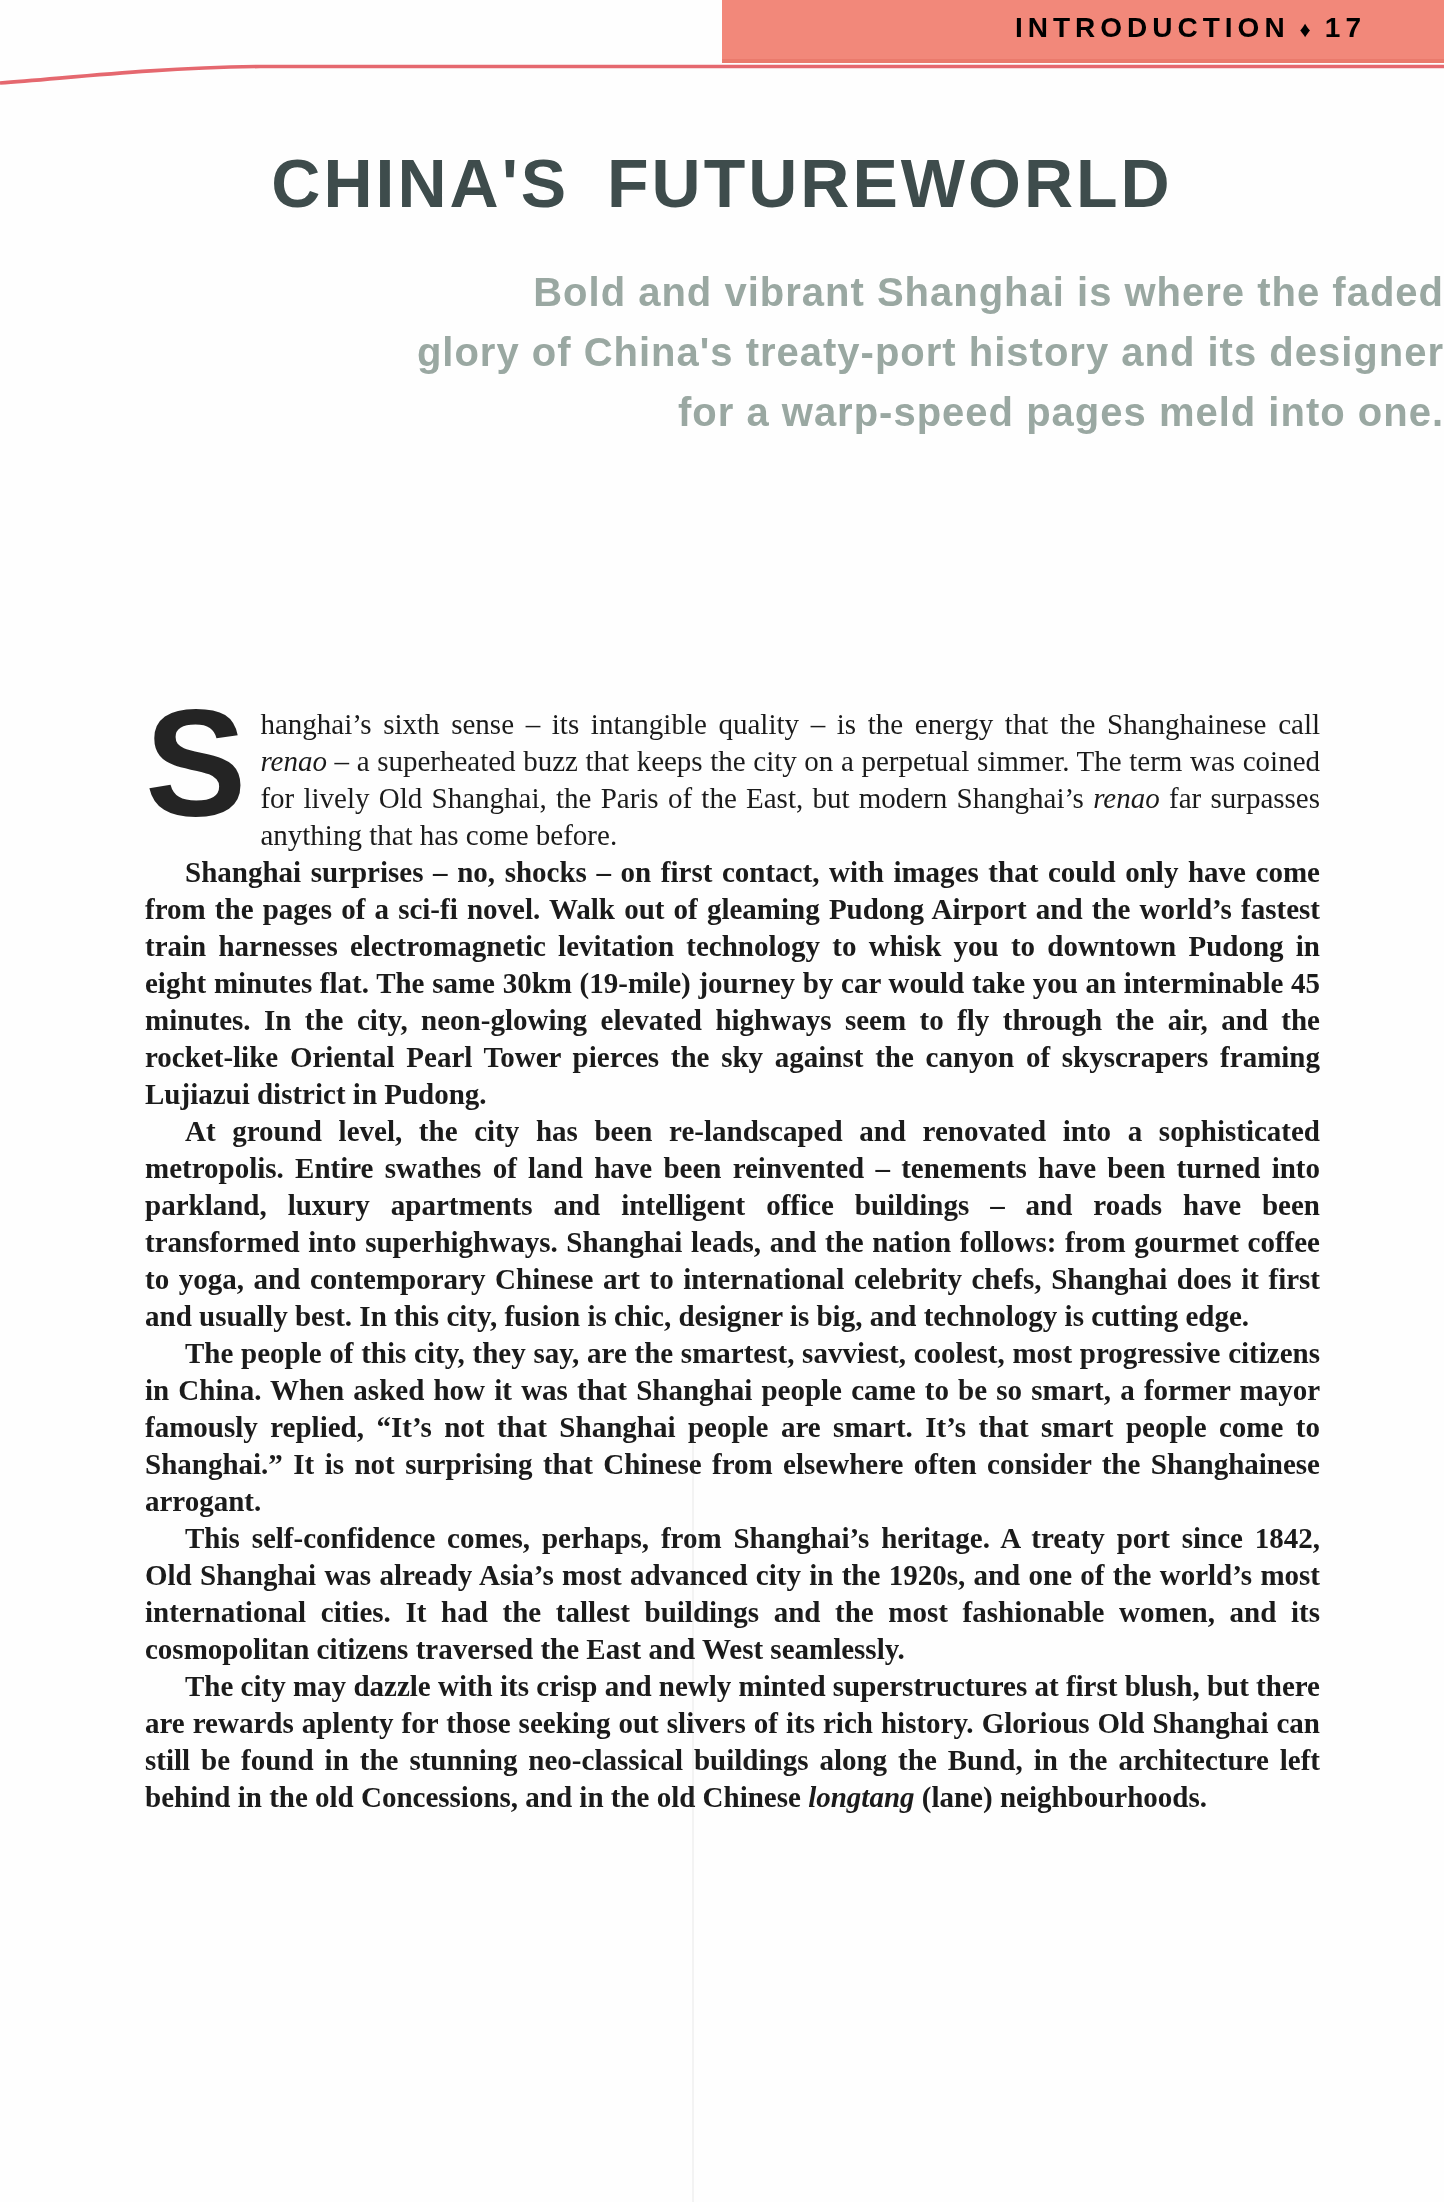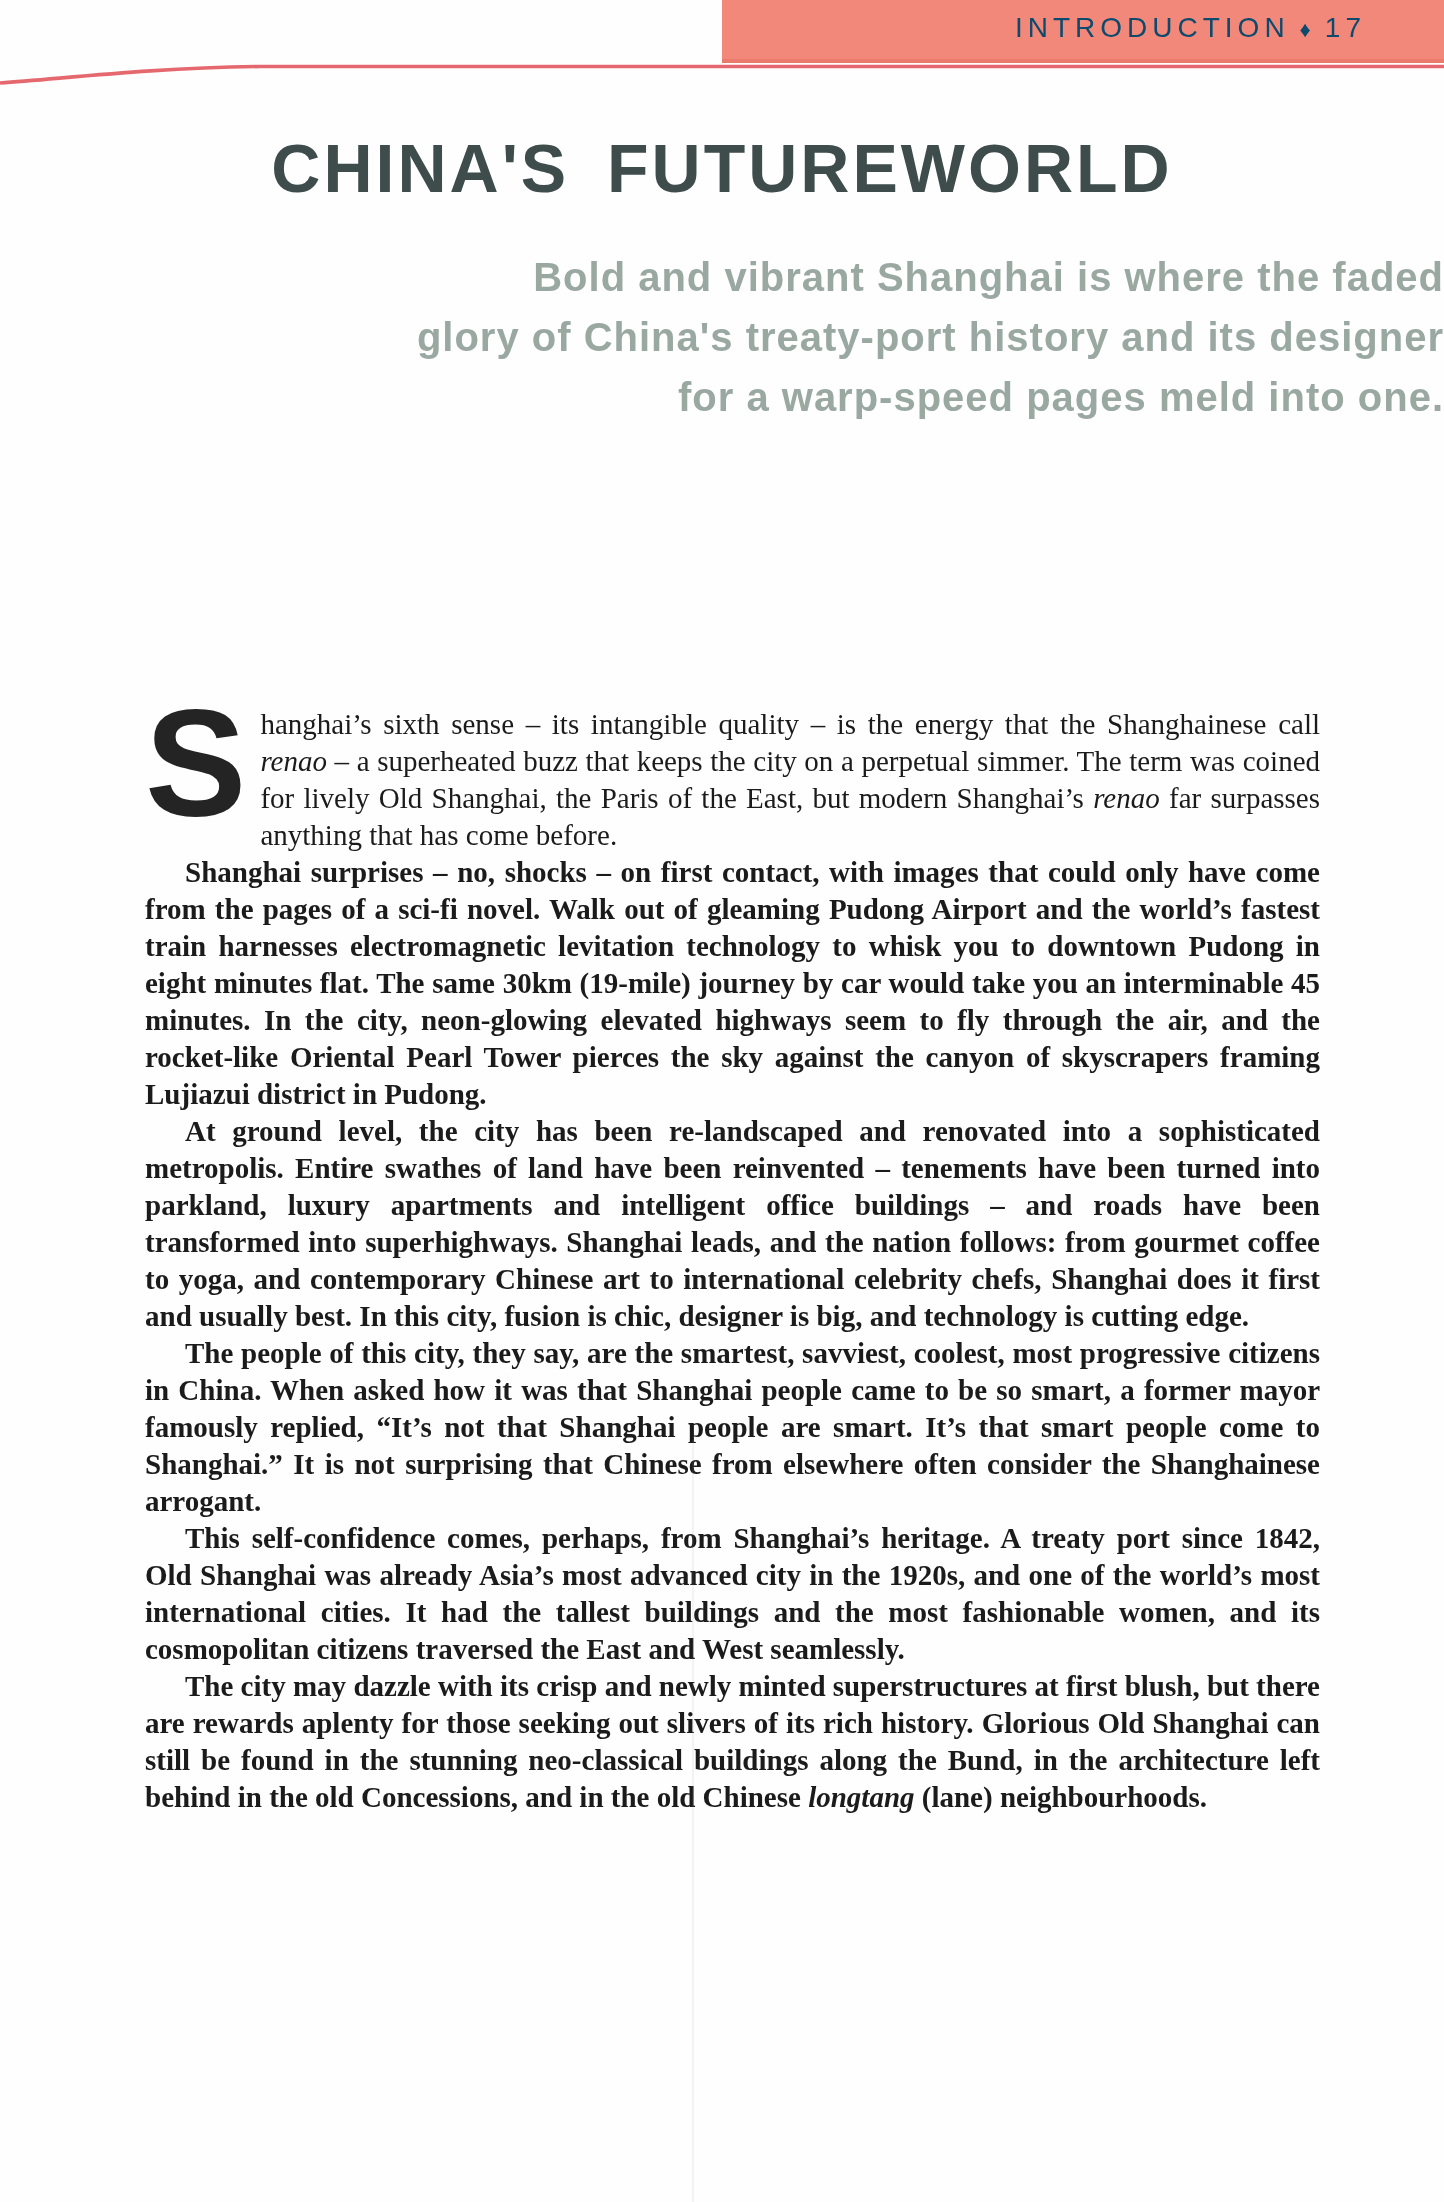--- a/index.html
+++ b/index.html
@@ -21,41 +21,41 @@
     background:var(--salmon,#f2887a);
     border-bottom:4px solid var(--salmon-edge,#ea7a6c);
     display:flex;
     align-items:center;
     justify-content:flex-end;
     padding-right:78px;
     box-sizing:border-box;
   }
   .header-text{
     font-family:"Liberation Sans", sans-serif;
-    font-weight:normal;
+    font-weight:bold;
     font-size:28px;
     letter-spacing:5px;
-    color:#0c4a6e;
+    color:#000000;
     white-space:nowrap;
     padding-bottom:4px;
   }
   .header-text .diamond{
     font-size:22px;
     margin:0 14px 0 10px;
     letter-spacing:0;
   }
   .rule-svg{
     position:absolute;
     top:0;left:0;
     width:1444px;height:110px;
     pointer-events:none;
   }
   
   .title{
-    margin:1px;
+    margin:16px;
     padding-top:128px;
     text-align:center;
     font-family:"Liberation Sans", sans-serif;
     font-weight:bold;
     font-size:68px;
     letter-spacing:3px;
     word-spacing:16px;
     color:var(--title-color,#3e4c4c);
   }
   .subtitle{

